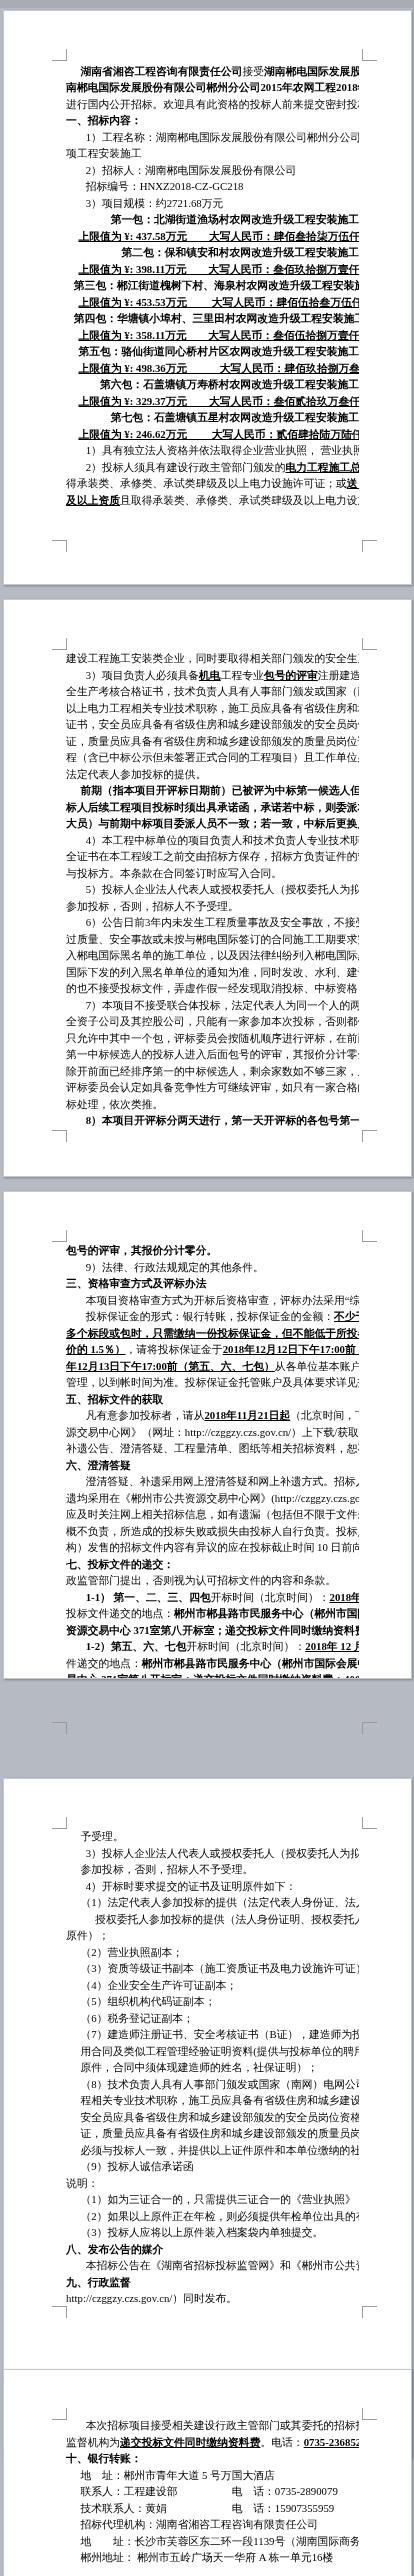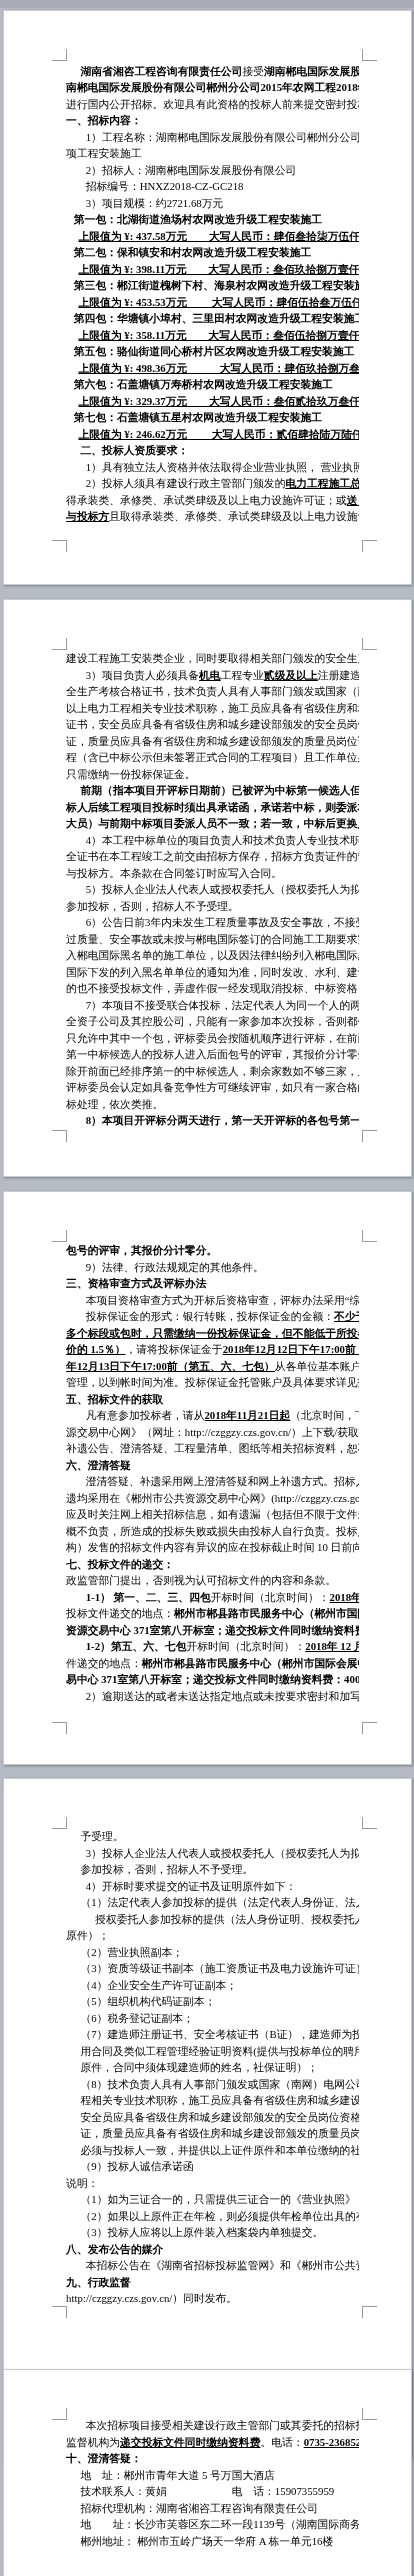--- a/index.html
+++ b/index.html
@@ -20,21 +20,21 @@
     position:absolute;left:62px;right:52px;top:0;bottom:0;
     overflow:hidden;color:#000;
   }
   .line{
     display:block;white-space:pre;line-height:16.5px;font-size:10.8px;
     overflow:hidden;letter-spacing:0;
   }
   .s1{font-weight:bold;}
   .s2{font-weight:bold;text-decoration:underline;}
   .i0{padding-left:0;}
-  .i1{padding-left:7.7px;}
+  .i1{padding-left:7.7px;text-align:right;}
   .i2{padding-left:12.4px;}
   .i3{padding-left:14.4px;}
   .i4{padding-left:19.6px;}
   .i5{padding-left:29px;}
   .mark{position:absolute;width:14px;height:10.8px;}
   .mark.tl{border-right:0.5px solid #9b9b9b;border-bottom:0.5px solid #9b9b9b;}
   .mark.tr{border-left:0.5px solid #9b9b9b;border-bottom:0.5px solid #9b9b9b;}
   .mark.bl{border-right:0.5px solid #9b9b9b;border-top:0.5px solid #9b9b9b;}
   .mark.br{border-left:0.5px solid #9b9b9b;border-top:0.5px solid #9b9b9b;}
 </style>
@@ -65,41 +65,40 @@
         <div class="line i1"><span class="s1">第三包：郴江街道槐树下村、海泉村农网改造升级工程安装施工</span></div>
         <div class="line i2"><span class="s2">上限值为 ¥: 453.53万元　　 大写人民币：肆佰伍拾叁万伍仟叁佰元整</span></div>
         <div class="line i1"><span class="s1">第四包：华塘镇小埠村、三里田村农网改造升级工程安装施工</span></div>
         <div class="line i2"><span class="s2">上限值为 ¥: 358.11万元　　大写人民币：叁佰伍拾捌万壹仟壹佰元整</span></div>
         <div class="line i1"><span class="s1">第五包：骆仙街道同心桥村片区农网改造升级工程安装施工</span></div>
         <div class="line i2"><span class="s2">上限值为 ¥: 498.36万元　　　大写人民币：肆佰玖拾捌万叁仟陆佰元整</span></div>
         <div class="line i1"><span class="s1">第六包：石盖塘镇万寿桥村农网改造升级工程安装施工</span></div>
         <div class="line i2"><span class="s2">上限值为 ¥: 329.37万元　　大写人民币：叁佰贰拾玖万叁仟柒佰元整</span></div>
         <div class="line i1"><span class="s1">第七包：石盖塘镇五星村农网改造升级工程安装施工</span></div>
         <div class="line i2"><span class="s2">上限值为 ¥: 246.62万元　　 大写人民币：贰佰肆拾陆万陆仟贰佰元整</span></div>
-        <div class="line i3"><span class="s1">二、投标人资质要求：</span></div>
         <div class="line i4"><span class="s0">1）具有独立法人资格并依法取得企业营业执照， 营业执照处于有效期。</span></div>
         <div class="line i4"><span class="s0">2）投标人须具有建设行政主管部门颁发的</span><span class="s2">电力工程施工总承包叁级及以上资质</span></div>
         <div class="line i0"><span class="s0">得承装类、承修类、承试类肆级及以上电力设施许可证；或</span><span class="s2">送（输）变电工程专业承包叁级</span></div>
-        <div class="line i0"><span class="s2">与投标方</span><span class="s0">且取得承装类、承修类、承试类肆级及以上电力设施许可证，且主营业务为电力</span></div>
+        <div class="line i0"><span class="s2">及以上资质</span><span class="s0">且取得承装类、承修类、承试类肆级及以上电力设施许可证，且主营业务为电力</span></div>
       </div>
     </div>
     <div class="page" style="top: 599px; height: 578px;">
       <div class="mark tl" style="left: 48px; top: 38px;"></div>
       <div class="mark tr" style="left: 358px; top: 38px;"></div>
       <div class="mark bl" style="left: 48px; top: 530px;"></div>
       <div class="mark br" style="left: 358px; top: 530px;"></div>
       <div class="content" style="padding-top: 50px;">
         <div class="line i0"><span class="s0">建设工程施工安装类企业，同时要取得相关部门颁发的安全生产许可证。</span></div>
-        <div class="line i4"><span class="s0">3）项目负责人必须具备</span><span class="s2">机电</span><span class="s0">工程专业</span><span class="s2">贰级及以上</span><span class="s0">注册建造师执业资格及有效的B类安</span></div>
+        <div class="line i4"><span class="s0">3）项目负责人必须具备</span><span class="s2">机电</span><span class="s0">工程专业</span><span class="s2">包号的评审</span><span class="s0">注册建造师执业资格及有效的B类安</span></div>
         <div class="line i0"><span class="s0">全生产考核合格证书，技术负责人具有人事部门颁发或国家（南网）电网公司颁发的中级及</span></div>
         <div class="line i0"><span class="s0">以上电力工程相关专业技术职称，施工员应具备有省级住房和城乡建设部颁发的施工员岗位</span></div>
         <div class="line i0"><span class="s0">证书，安全员应具备有省级住房和城乡建设部颁发的安全员岗位证书及安全考核合格证C</span></div>
         <div class="line i0"><span class="s0">证，质量员应具备有省级住房和城乡建设部颁发的质量员岗位证书，以上人员必须无在建工</span></div>
         <div class="line i0"><span class="s0">程（含已中标公示但未签署正式合同的工程项目）且工作单位必须与投标人一致，并提供本</span></div>
-        <div class="line i0"><span class="s0">只需缴纳一份投标保证金。</span></div>
+        <div class="line i0"><span class="s0">法定代表人参加投标的提供。</span></div>
         <div class="line i3"><span class="s1">前期（指本项目开评标日期前）已被评为中标第一候选人但暂未公示的投标方参与招</span></div>
         <div class="line i0"><span class="s1">标人后续工程项目投标时须出具承诺函，承诺若中标，则委派本工程的项目管理人员（五</span></div>
         <div class="line i0"><span class="s1">大员）与前期中标项目委派人员不一致；若一致，中标后更换人员，以确保人员不重复。</span></div>
         <div class="line i4"><span class="s0">4）本工程中标单位的项目负责人和技术负责人专业技术职称证书、从业资格证书、安</span></div>
         <div class="line i0"><span class="s0">全证书在本工程竣工之前交由招标方保存，招标方负责证件的管理并在工程竣工时完整的还</span></div>
         <div class="line i0"><span class="s0">与投标方。本条款在合同签订时应写入合同。</span></div>
         <div class="line i4"><span class="s0">5）投标人企业法人代表人或授权委托人（授权委托人为拟任项目负责人）须亲自到场</span></div>
         <div class="line i0"><span class="s0">参加投标，否则，招标人不予受理。</span></div>
         <div class="line i4"><span class="s0">6）公告日前3年内未发生工程质量事故及安全事故，不接受近三年来在郴电国际因发生</span></div>
         <div class="line i0"><span class="s0">过质量、安全事故或未按与郴电国际签订的合同施工工期要求完工，拖欠民工工资等原因列</span></div>
@@ -109,21 +108,21 @@
         <div class="line i4"><span class="s0">7）本项目不接受联合体投标，法定代表人为同一个人的两个及两个以上法人，母公司、</span></div>
         <div class="line i0"><span class="s0">全资子公司及其控股公司，只能有一家参加本次投标，否则都作废标处理；且同一投标单位</span></div>
         <div class="line i0"><span class="s0">只允许中其中一个包，评标委员会按随机顺序进行评标，在前面标段（包号）被评出排序为</span></div>
         <div class="line i0"><span class="s0">第一中标候选人的投标人进入后面包号的评审，其报价分计零分，后评的每一个标段（包号）</span></div>
         <div class="line i0"><span class="s0">除开前面已经排序第一的中标候选人，剩余家数如不够三家，只有两家合格的投标单位，经</span></div>
         <div class="line i0"><span class="s0">评标委员会认定如具备竞争性方可继续评审，如只有一家合格的投标单位，则不予评审做流</span></div>
         <div class="line i0"><span class="s0">标处理，依次类推。</span></div>
         <div class="line i4"><span class="s1">8）本项目开评标分两天进行，第一天开评标的各包号第一中标候选人可进入第二天各</span></div>
       </div>
     </div>
-    <div class="page" style="top: 1191px; height: 574px;">
+    <div class="page" style="top: 1191px; height: 488px;">
       <div class="mark tl" style="left: 48px; top: 38px;"></div>
       <div class="mark tr" style="left: 358px; top: 38px;"></div>
       <div class="mark bl" style="left: 48px; top: 530px;"></div>
       <div class="mark br" style="left: 358px; top: 530px;"></div>
       <div class="content" style="padding-top: 50px;">
         <div class="line i0"><span class="s1">包号的评审，其报价分计零分。</span></div>
         <div class="line i4"><span class="s0">9）法律、行政法规规定的其他条件。</span></div>
         <div class="line i0"><span class="s1">三、资格审查方式及评标办法</span></div>
         <div class="line i4"><span class="s0">本项目资格审查方式为开标后资格审查，评标办法采用“综合评分法”。</span></div>
         <div class="line i4"><span class="s0">投标保证金的形式：银行转账，投标保证金的金额：</span><span class="s2">不少于招标控制价的1.5%（投标</span></div>
@@ -188,22 +187,23 @@
         <div class="line i0"><span class="s1">九、行政监督</span></div>
         <div class="line i0"><span class="s0">http://czggzy.czs.gov.cn/）同时发布。</span></div>
       </div>
     </div>
     <div class="page" style="top: 2369px; height: 566px;">
       <div class="mark tl" style="left: 48px; top: 38px;"></div>
       <div class="mark tr" style="left: 358px; top: 38px;"></div>
       <div class="content" style="padding-top: 47px;">
         <div class="line i4"><span class="s0">本次招标项目接受相关建设行政主管部门或其委托的招标投标监管机构监督。招标投标</span></div>
         <div class="line i0"><span class="s0">监督机构为</span><span class="s2">递交投标文件同时缴纳资料费</span><span class="s0">。电话：</span><span class="s2">0735-2368528</span></div>
-        <div class="line i0"><span class="s1">十、澄清答疑：</span></div>
+        <div class="line i0"><span class="s1">十、银行转账：</span></div>
         <div class="line i3"><span class="s0">地　址：郴州市青年大道 5 号万国大酒店</span></div>
+        <div class="line i3"><span class="s0">联系人：工程建设部　　　　　电　话：0735-2890079</span></div>
         <div class="line i3"><span class="s0">技术联系人：黄娟　　　　　　电　话：15907355959</span></div>
         <div class="line i3"><span class="s0">招标代理机构：湖南省湘咨工程咨询有限责任公司</span></div>
         <div class="line i3"><span class="s0">地　　址：长沙市芙蓉区东二环一段1139号（湖南国际商务中心五楼）</span></div>
         <div class="line i3"><span class="s0">郴州地址： 郴州市五岭广场天一华府 A 栋一单元16楼</span></div>
       </div>
     </div>
   </div>
 
 
 </body></html>

